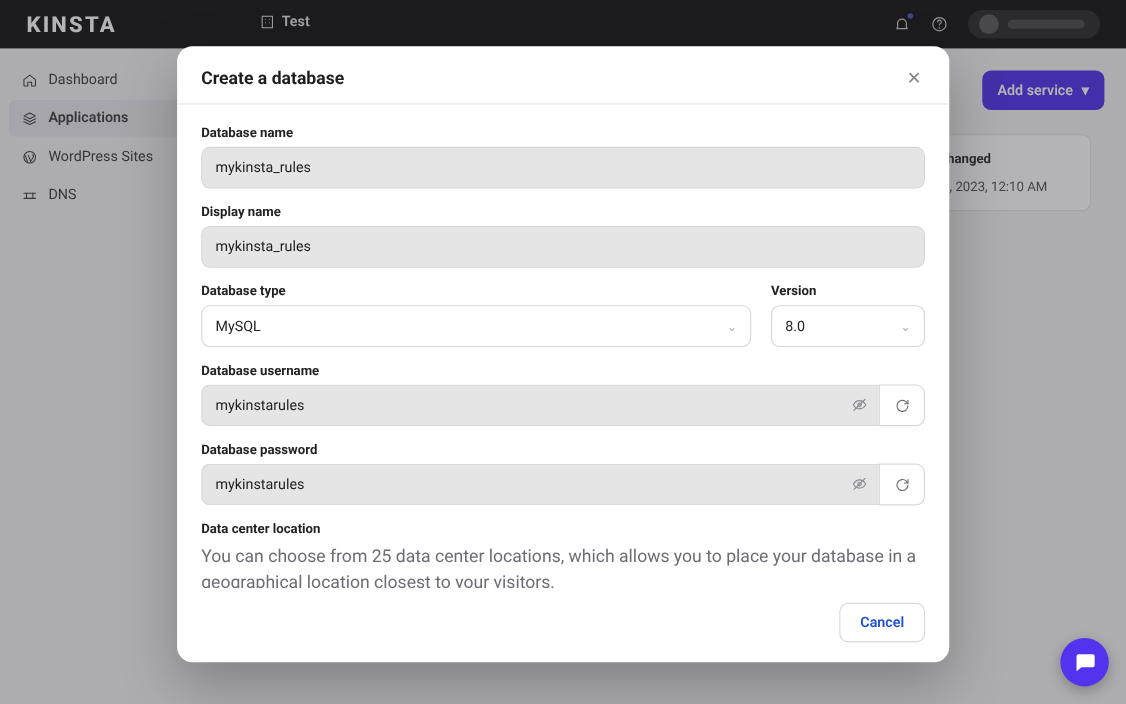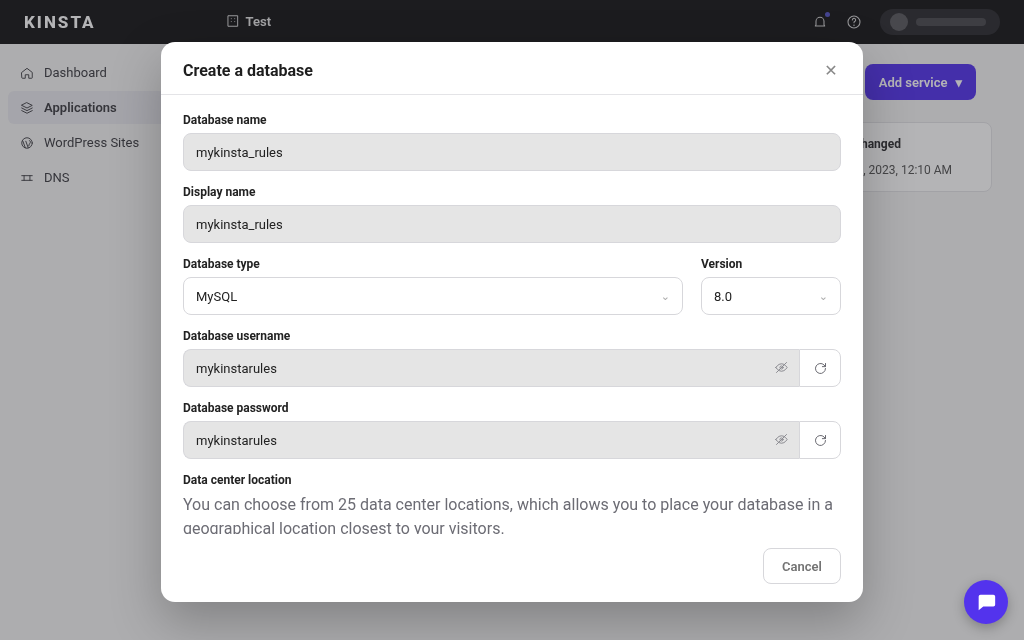--- a/index.html
+++ b/index.html
@@ -11,36 +11,36 @@
     --input-border:#d7d7db;
     --purple:#5333ed;
     --sidebar-hover:#e9e9ee;
     --pill:#2b2b2e;
     --radius:8px;
   }
   *{box-sizing:border-box;font-family:-apple-system,BlinkMacSystemFont,"Segoe UI",Roboto,Helvetica,Arial,sans-serif;}
   html,body{margin:0;padding:0;width:1024px;height:640px;overflow:hidden;background:var(--bg);color:var(--text);}
   
   .topbar{height:44px;background:var(--header);display:flex;align-items:center;padding:0 24px;color:#e5e5e5;font-size:13px;}
-  .logo{font-weight:800;letter-spacing:2px;font-size:17px;color:#fff;}
+  .logo{font-weight:800;letter-spacing:2px;font-size:20px;color:#fff;}
   .crumb{margin-left:130px;display:flex;align-items:flex-start;gap:6px;font-weight:600;}
   .topbar .spacer{flex:1;}
   .tb-icon{width:16px;height:16px;display:inline-flex;align-items:center;justify-content:center;opacity:.9;margin-left:18px;position:relative;}
   .dot-badge{position:absolute;top:-2px;right:-2px;width:5px;height:5px;border-radius:50%;background:#5b5bd6;}
   .pill{margin-left:18px;height:26px;min-width:120px;border-radius:14px;background:#2c2c30;display:flex;align-items:center;padding:0 10px;gap:8px;}
   .avatar-sm{width:18px;height:18px;border-radius:50%;background:#5a5a5f;}
   .pill-text{width:70px;height:8px;border-radius:4px;background:#4a4a4f;}
   
   .app{display:flex;height:calc(640px - 44px);}
   .sidebar{width:206px;padding:12px 8px;}
   .s-item{display:flex;align-items:center;gap:10px;padding:9px 12px;font-size:13px;color:#3c3c42;border-radius:6px;margin-bottom:2px;cursor:pointer;}
   .s-item.active{background:var(--sidebar-hover);font-weight:600;}
   .s-ico{width:14px;height:14px;display:inline-flex;align-items:center;justify-content:center;}
   .main{flex:1;padding:20px 24px;position:relative;}
-  .add-btn{position:absolute;right:48px;top:20px;height:36px;padding:0 14px;border-radius:8px;background:var(--purple);color:#fff;font-size:13px;font-weight:600;display:flex;align-items:center;gap:8px;border:none;cursor:pointer;}
+  .add-btn{position:absolute;right:20px;top:20px;height:36px;padding:0 14px;border-radius:8px;background:var(--purple);color:#fff;font-size:13px;font-weight:600;display:flex;align-items:center;gap:8px;border:none;cursor:pointer;}
   .card-bg{position:absolute;right:32px;top:78px;width:180px;border:1px solid var(--border);border-radius:8px;background:#fff;padding:14px;font-size:12px;color:#555;}
   .card-bg .hd{font-weight:700;color:#2e2e32;margin-bottom:12px;}
   
   .overlay{position:absolute;inset:0;background:rgba(40,40,45,.35);display:flex;align-items:flex-start;justify-content:center;padding-top:42px;}
   .modal{width:702px;background:#fff;border-radius:14px;box-shadow:0 20px 50px rgba(0,0,0,.25);display:flex;flex-direction:column;max-height:560px;}
   .m-head{padding:18px 22px 14px 22px;border-bottom:1px solid var(--border);display:flex;align-items:center;}
   .m-title{font-size:16px;font-weight:700;flex:1;}
   .close{width:20px;height:20px;color:#888;cursor:pointer;display:flex;align-items:center;justify-content:center;font-size:16px;}
   .m-body{padding:4px 22px 18px 22px;overflow:auto;}
   .field-label{font-size:12px;font-weight:700;color:#222;margin-top:14px;margin-bottom:6px;}
@@ -52,21 +52,21 @@
   .select{width:100%;height:38px;border:1px solid var(--input-border);border-radius:8px;padding:0 12px;font-size:13px;display:flex;align-items:center;justify-content:space-between;background:#fff;cursor:pointer;color:#222;}
   .sel-caret{color:#aaa;font-size:11px;}
   .input-adorned{display:flex;width:100%;}
   .input-adorned .input{flex:1;border-top-right-radius:0;border-bottom-right-radius:0;border-right:none;}
   .ad-btn{width:42px;height:38px;border:1px solid var(--input-border);display:flex;align-items:center;justify-content:center;background:#fff;color:#6b6b72;cursor:pointer;}
   .ad-btn.refresh{border-top-right-radius:8px;border-bottom-right-radius:8px;}
   .eye-inp{position:relative;flex:1;}
   .eye-inp .eye-ico{position:absolute;right:10px;top:11px;color:#8a8a90;font-size:13px;}
   .m-foot{padding:14px 22px 18px 22px;display:flex;justify-content:flex-end;gap:12px;}
   .btn{height:36px;padding:0 18px;border-radius:8px;font-size:13px;font-weight:600;cursor:pointer;display:flex;align-items:center;}
-  .btn-outline{background:#fff;border:1px solid var(--input-border);color:#737373;}
+  .btn-outline{background:#fff;border:1px solid var(--input-border);color:#1d4ed8;}
   .btn-primary{background:var(--purple);border:none;color:#fff;}
   
   .chat{position:absolute;bottom:16px;right:16px;width:44px;height:44px;border-radius:50%;background:var(--purple);display:flex;align-items:center;justify-content:center;box-shadow:0 4px 12px rgba(0,0,0,.25);}
   .chat svg{width:22px;height:22px;fill:#fff;}
   
   .stroke path,.stroke circle,.stroke rect,.stroke line{stroke:currentColor;fill:none;stroke-width:1.6;stroke-linecap:round;stroke-linejoin:round;}
 </style>
 </head>
 <body>
 

